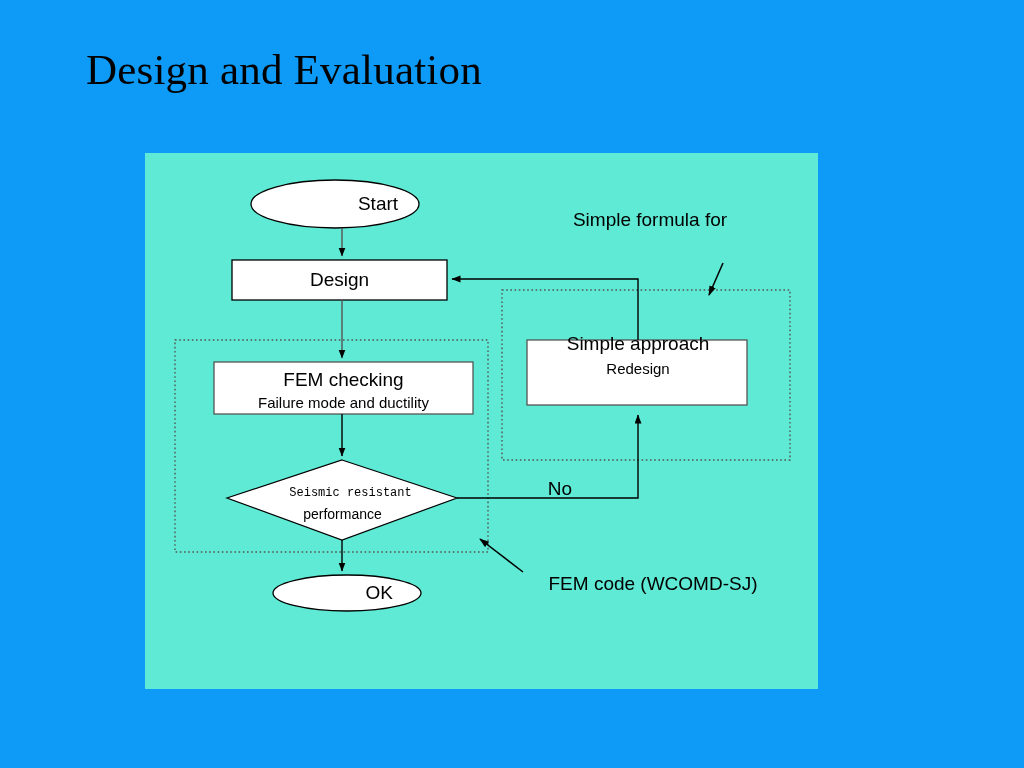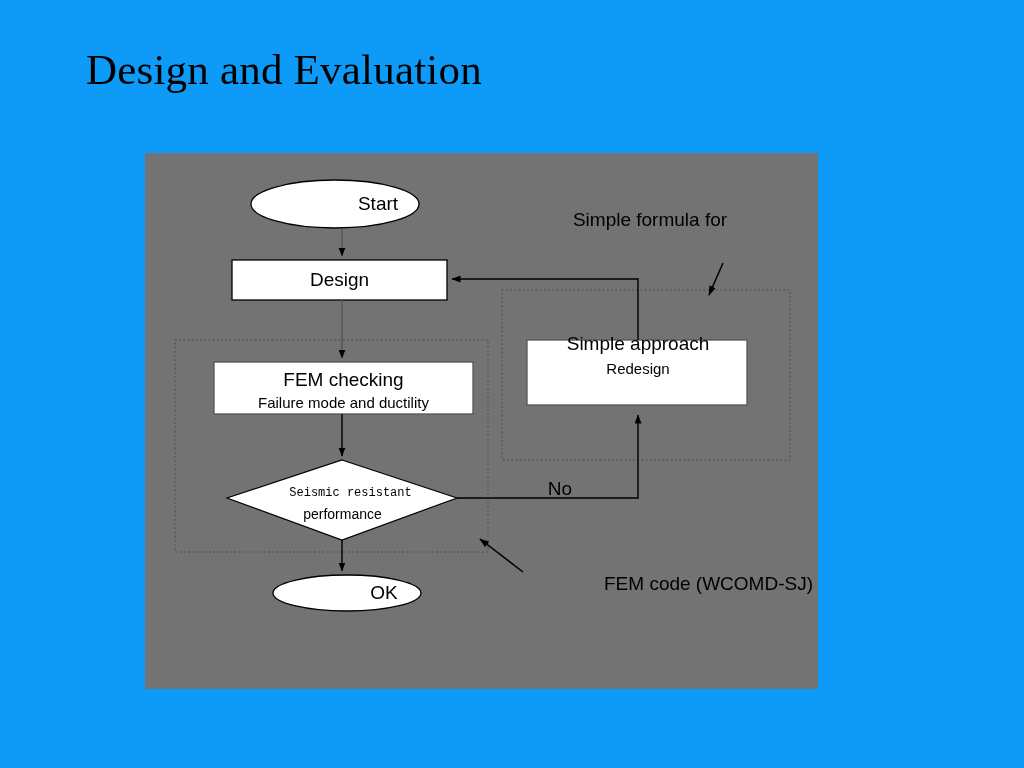--- a/index.html
+++ b/index.html
@@ -33,21 +33,21 @@
     white-space: nowrap;
     font-weight: normal;
     margin: 0;
   }
   #diagram-panel {
     position: absolute;
     left: 145px;
     top: 153px;
     width: 673px;
     height: 536px;
-    background: #737373;
+    background: #5eead4;
   }
   #diagram-svg {
     position: absolute;
     left: 0; top: 0;
     width: 673px;
     height: 474px;
     display: block;
   }
   .node-label {
     position: absolute;
@@ -57,21 +57,21 @@
     white-space: nowrap;
     pointer-events: none;
   }
   .lbl-start   { left: 178px; top: 40px;  width: 110px; font-size: 19px; }
   .lbl-design  { left: 87px;  top: 116px; width: 215px; font-size: 19px; }
   .lbl-fem     { left: 70px;  top: 216px; width: 257px; font-size: 19px; }
   .lbl-femsub  { left: 70px;  top: 241px; width: 257px; font-size: 15px; }
   .lbl-ex1     { left: 85px;  top: 315px; width: 225px; font-size: 14px; }
   .lbl-ex2     { left: 93px;  top: 333px; width: 225px; font-size: 12px; font-family: Liberation Mono, monospace; }
   .lbl-ex3     { left: 85px;  top: 353px; width: 225px; font-size: 14px; }
-  .lbl-ok      { left: 204px; top: 429px; width: 70px;  font-size: 19px; }
+  .lbl-ok      { left: 178px; top: 429px; width: 70px;  font-size: 19px; text-align: right; }
   .lbl-simple  { left: 383px; top: 180px; width: 220px; font-size: 19px; }
   .lbl-redes   { left: 383px; top: 207px; width: 220px; font-size: 15px; }
   .lbl-no      { left: 390px; top: 325px; width: 50px;  font-size: 19px; }
   .ann-text {
     position: absolute;
     color: #000;
     font-family: "Liberation Sans", sans-serif;
     text-align: center;
     white-space: nowrap;
     pointer-events: none;
@@ -81,21 +81,21 @@
     top: 52px;
     width: 300px;
     font-size: 19px;
     line-height: 30px;
   }
   .ann-femcode {
     left: 348px;
     top: 420px;
     width: 320px;
     font-size: 19px;
-    text-align: right;
+    text-align: center;
   }
 </style>
 </head>
 <body>
 
 <div id="slide">
 
   <h1 id="slide-title">Design and Evaluation</h1>
 
   <div id="diagram-panel">

